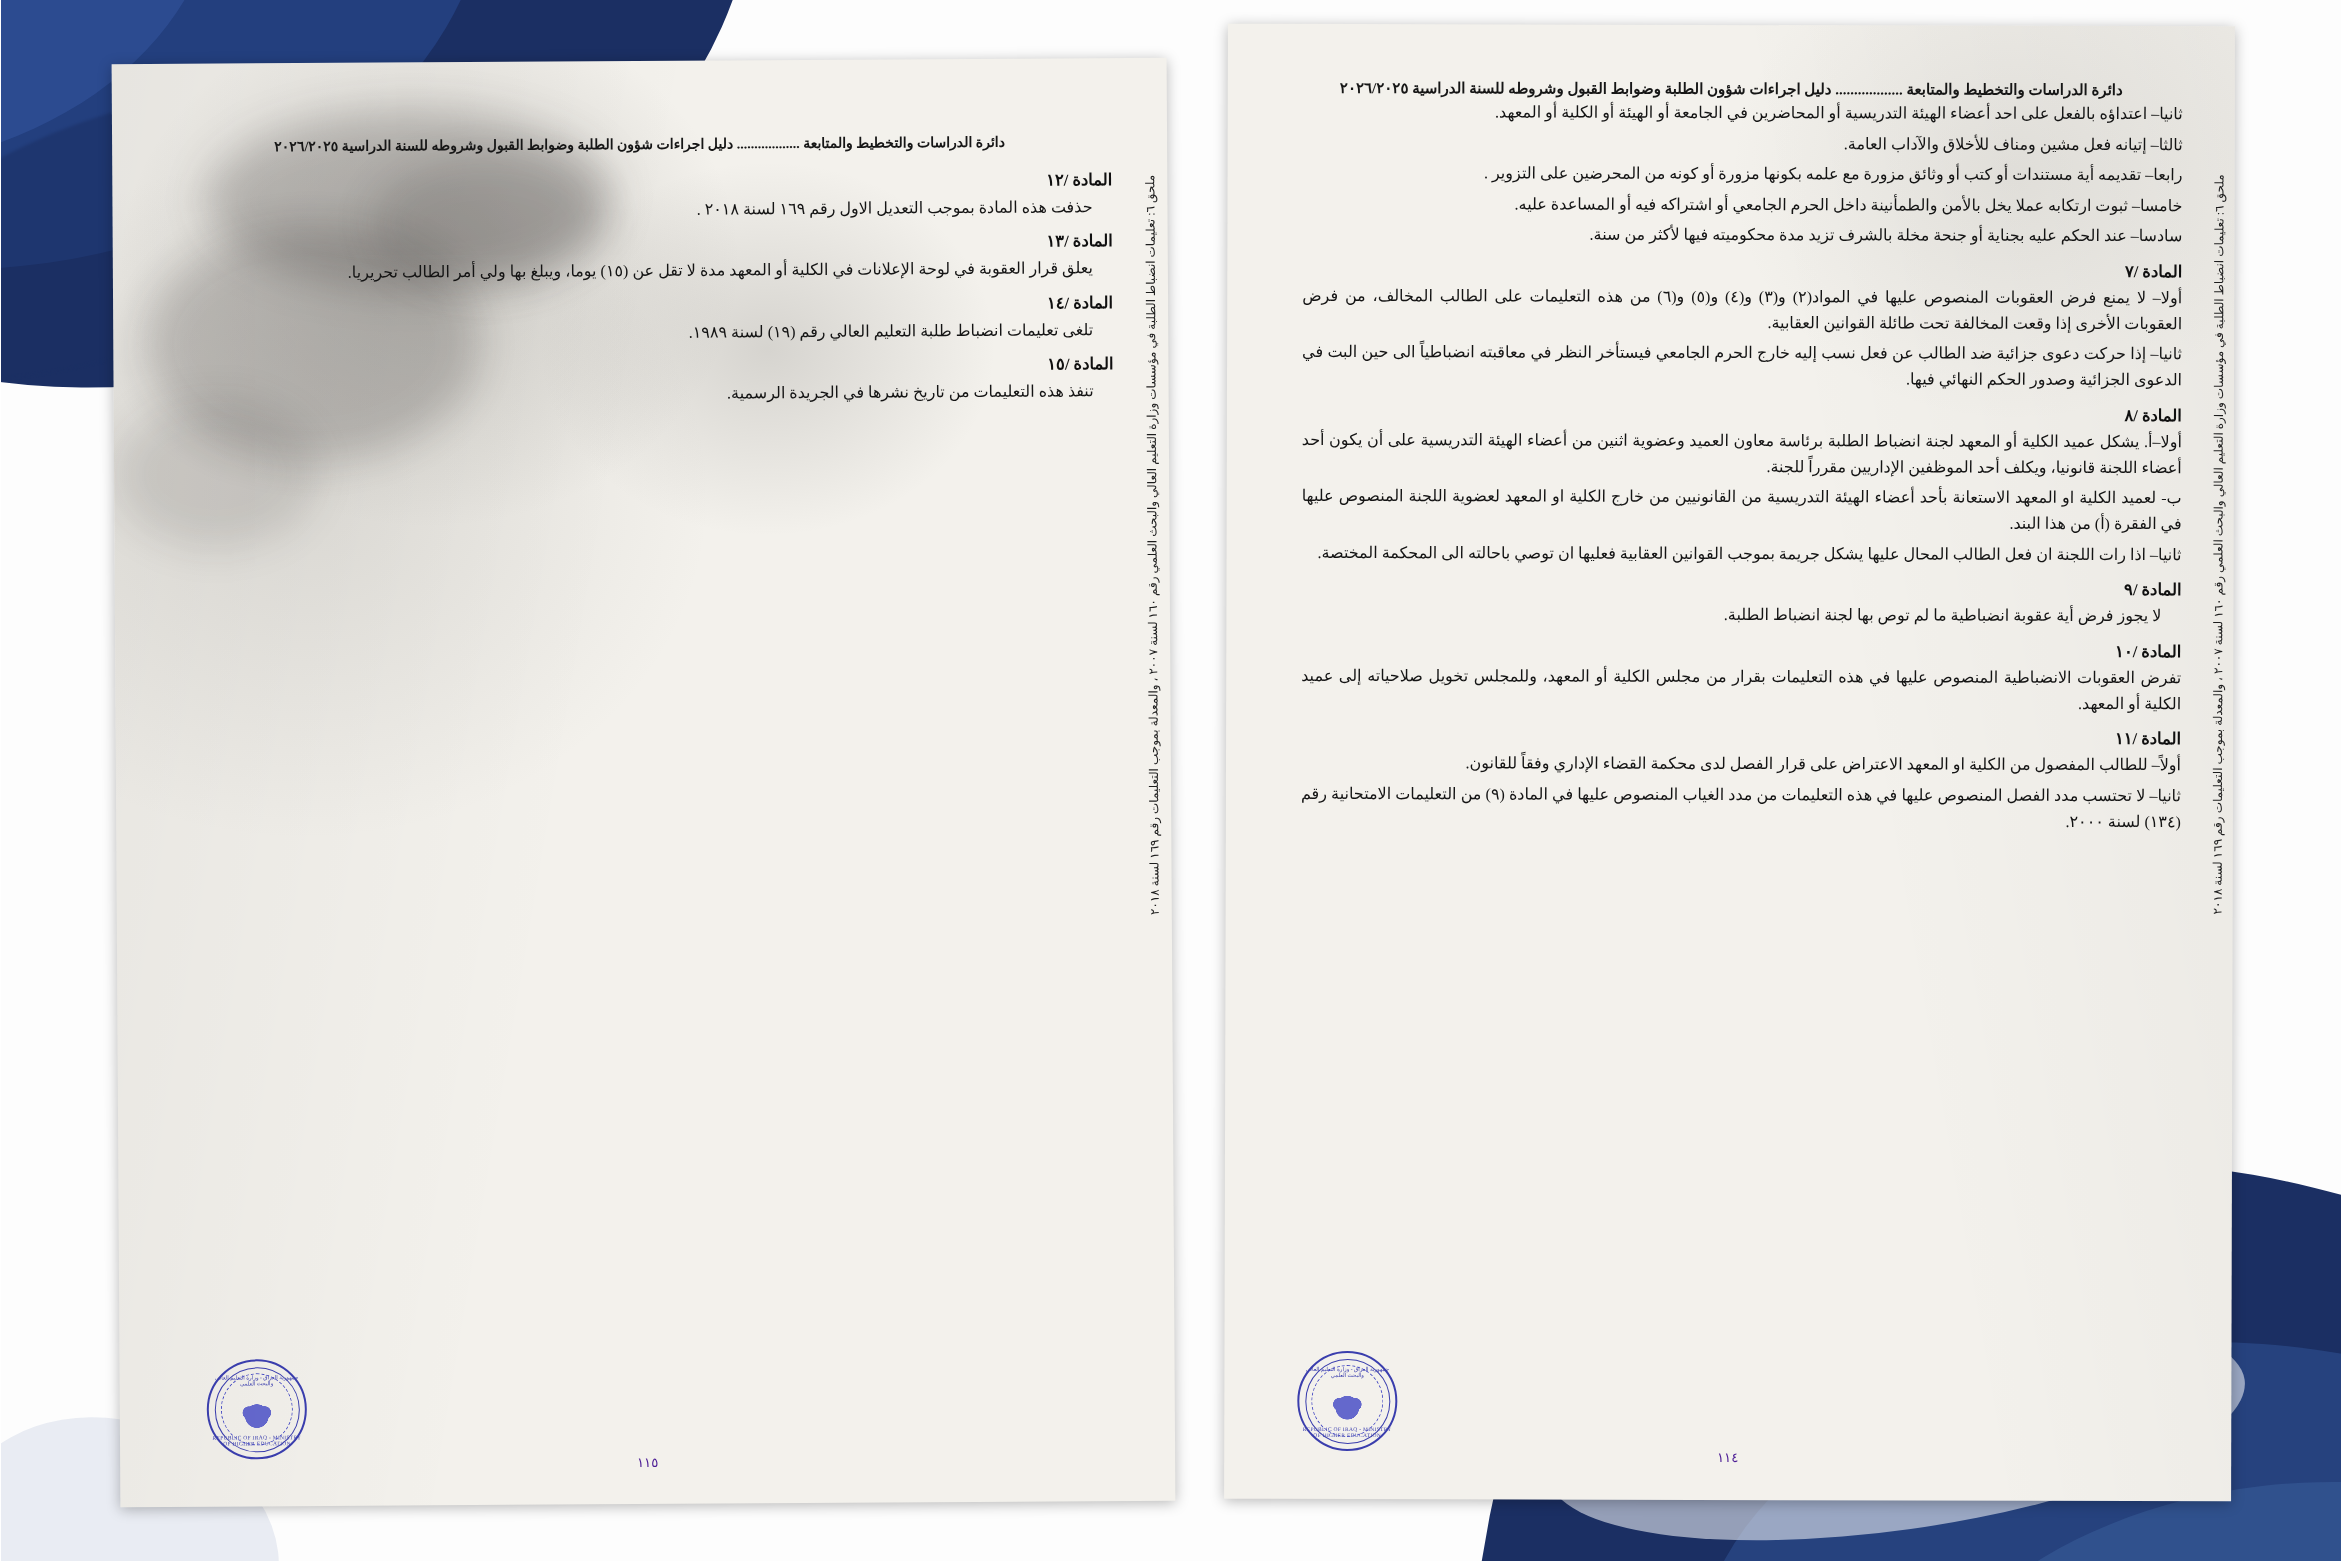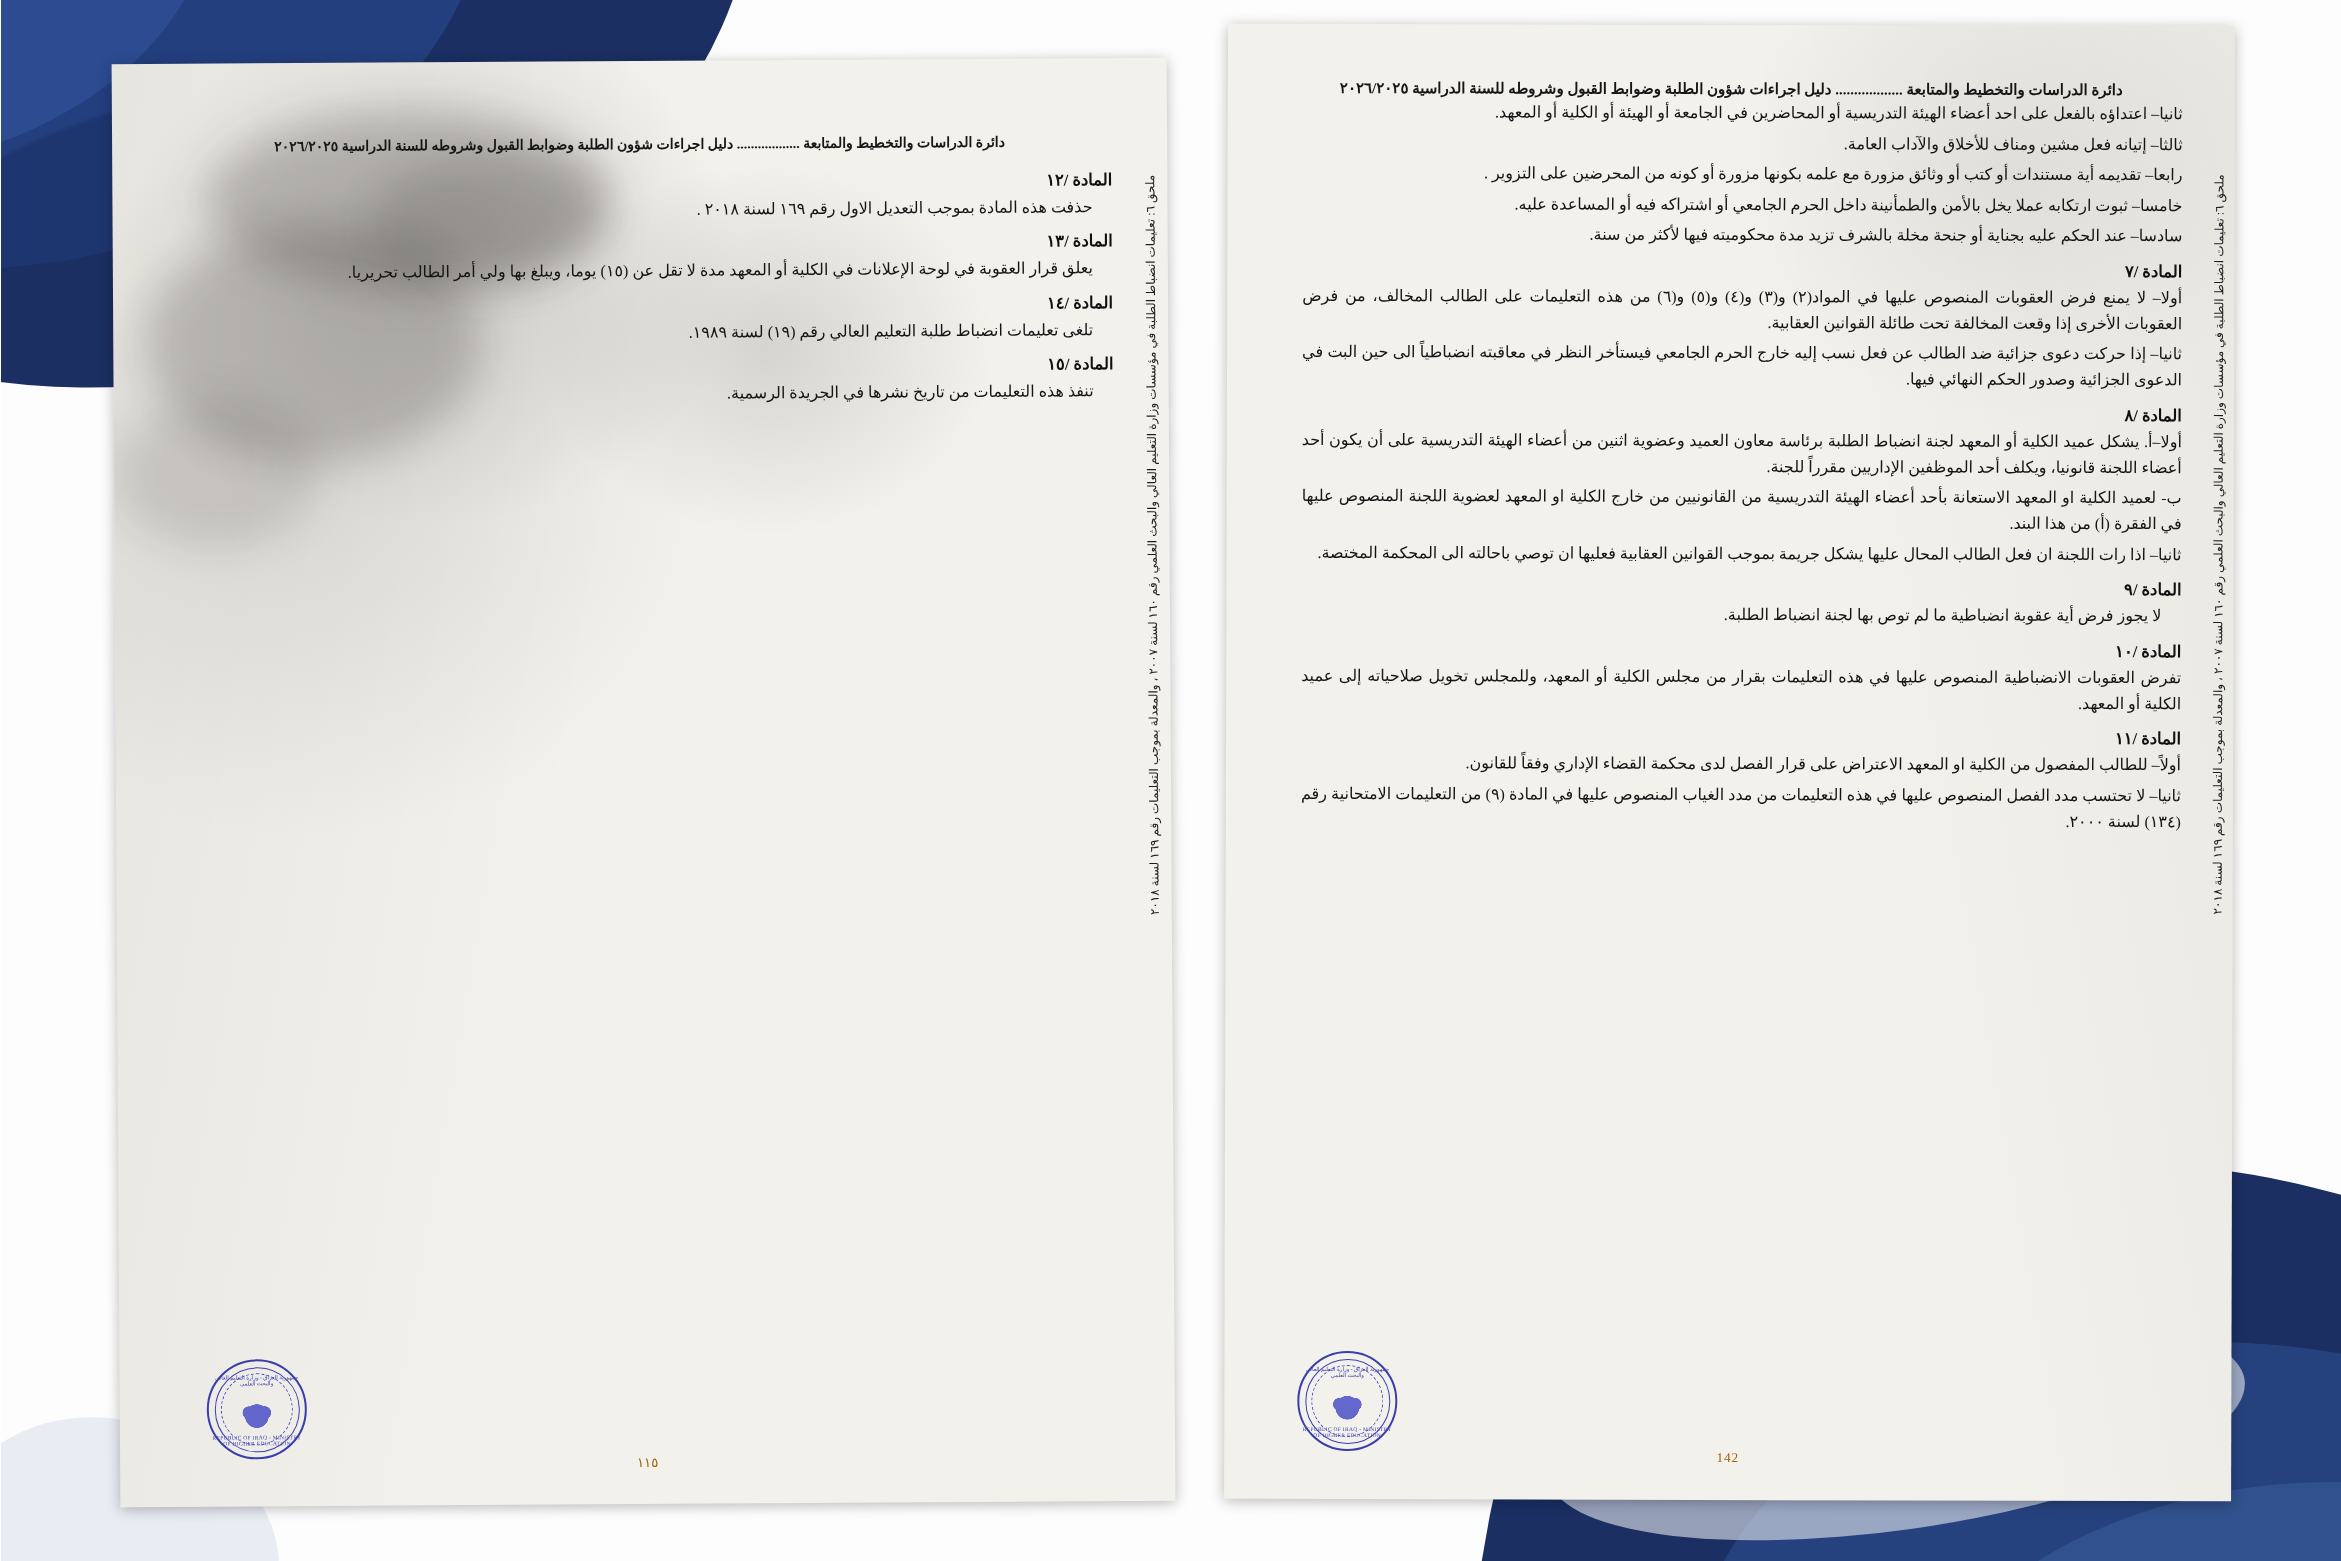--- a/index.html
+++ b/index.html
@@ -292,21 +292,21 @@
     letter-spacing: 0.3px;
   }
   .seal .seal-text-top { top: 12.5px; }
   .seal .seal-text-bottom { bottom: 11px; }
   #page-left .seal { left: 87px; bottom: 47px; }
   #page-right .seal { left: 73px; bottom: 48px; }
 
   .page-number {
     position: absolute;
     font-size: 13.3px;
-    color: #a16207;
+    color: #4c1d95;
     letter-spacing: 0.8px;
   }
   #page-left .page-number { left: 50%; transform: translateX(-50%); bottom: 33px; }
   #page-right .page-number { left: 50%; transform: translateX(-50%); bottom: 34px; }
 
   
   .blotch {
     position: absolute;
     background: rgba(35,33,30,.22);
     filter: blur(20px);
@@ -377,21 +377,21 @@
         <p class="para">ثانيا– لا تحتسب مدد الفصل المنصوص عليها في هذه التعليمات من مدد الغياب المنصوص عليها في المادة (٩) من التعليمات الامتحانية رقم (١٣٤) لسنة ٢٠٠٠.</p>
       </div>
     </div>
 
     <div class="seal">
       <div class="seal-text-top">جمهورية العراق - وزارة التعليم العالي والبحث العلمي</div>
       <div class="seal-core"></div>
       <div class="seal-text-bottom">REPUBLIC OF IRAQ - MINISTRY OF HIGHER EDUCATION</div>
     </div>
 
-    <div class="page-number">142</div>
+    <div class="page-number">١١٤</div>
   </div>
 </div>
 
 <div class="page" id="page-left">
   <div class="page-inner">
     <div class="grain"></div>
     <div class="blotch b1"></div>
     <div class="blotch b2"></div>
     <div class="blotch b3"></div>
     <div class="blotch b4"></div>

